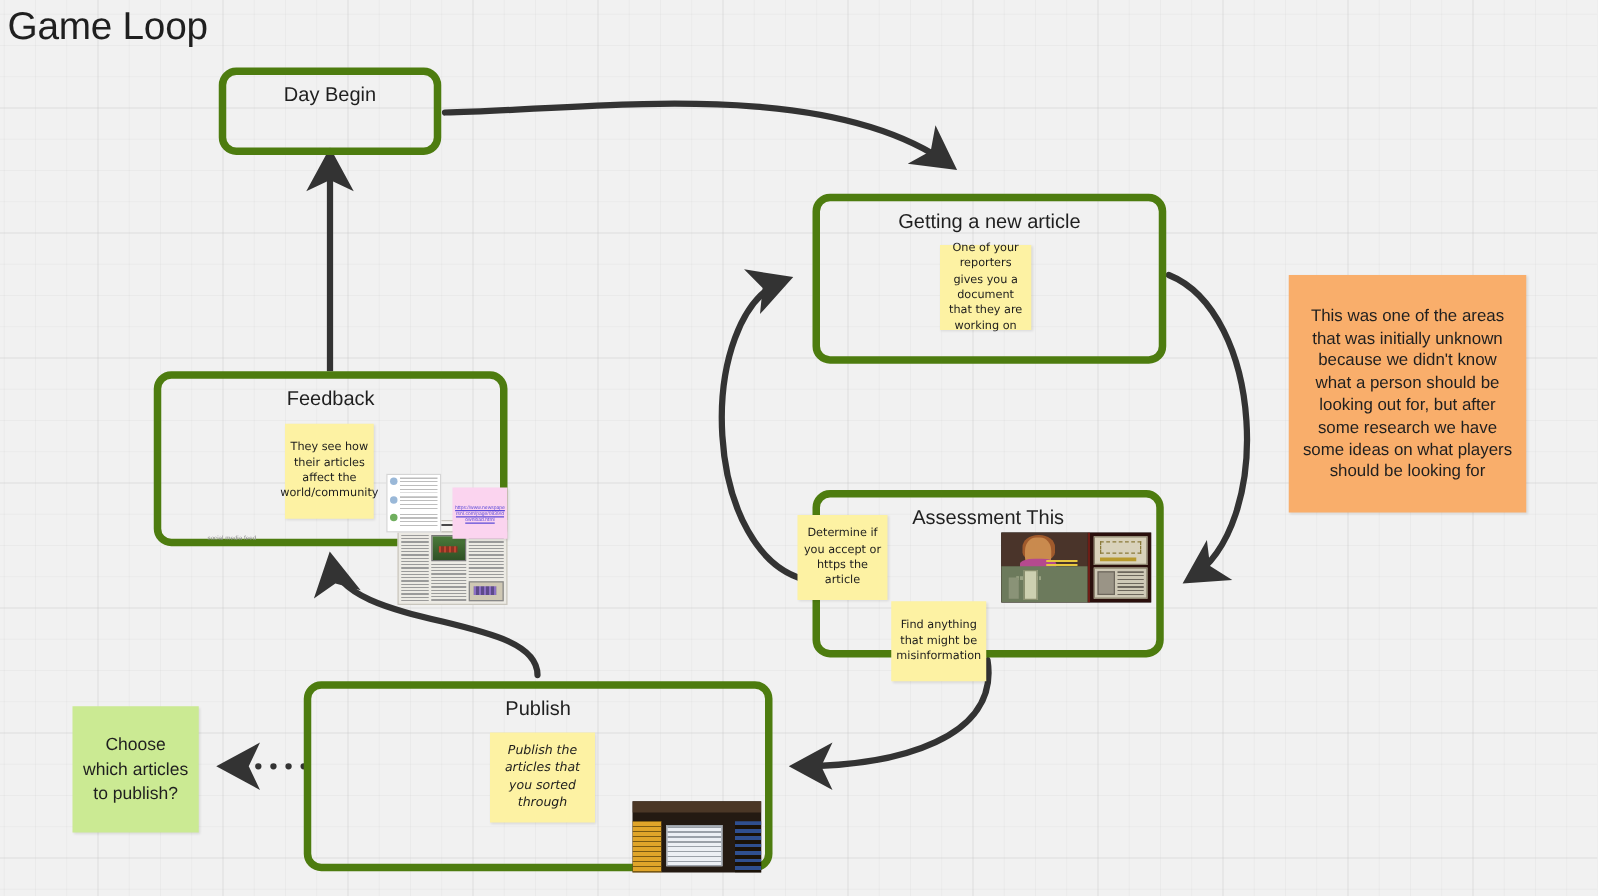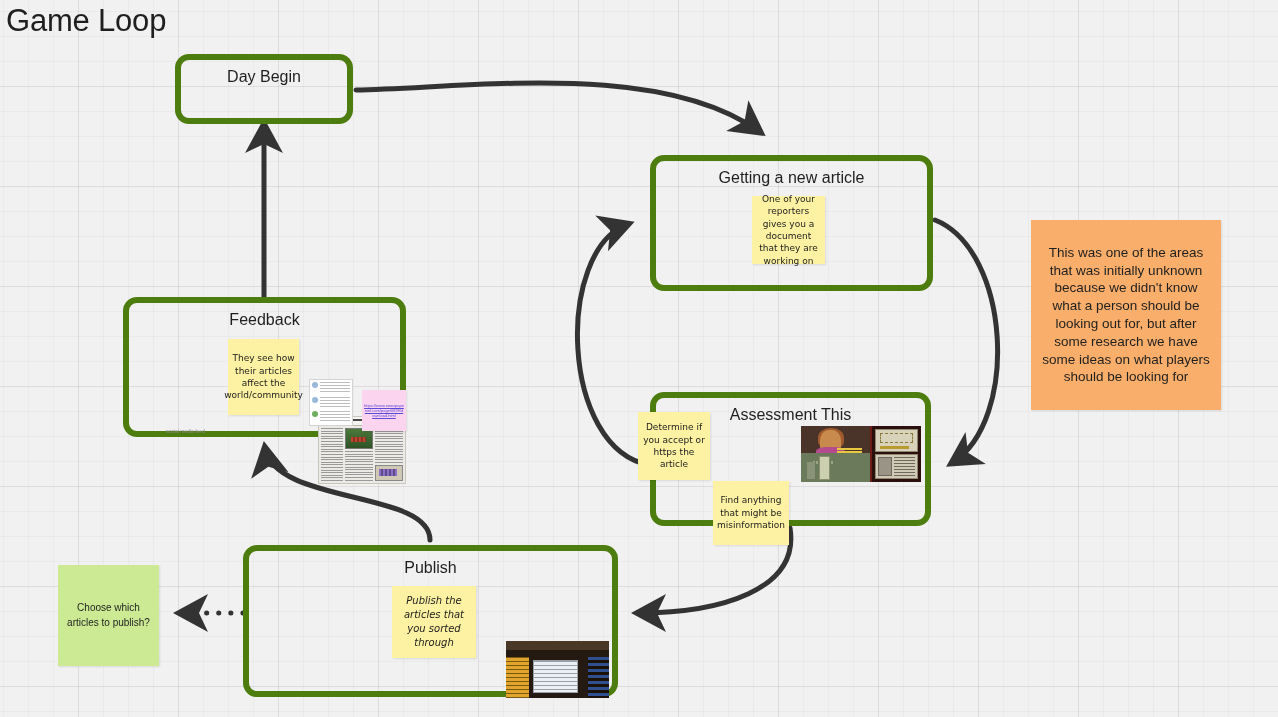--- a/index.html
+++ b/index.html
@@ -48,21 +48,21 @@
     font-size: 9px; line-height: 1.38; color: #1c1c1c;
     padding: 4px 5px;
   }
   .sticky-orange {
     background: #f9ae6b;
     font-size: 13.5px; line-height: 1.32; color: #1f1f1f;
     padding: 8px 10px;
   }
   .sticky-green {
     background: #cbea93;
-    font-size: 10px; line-height: 1.42; color: #1f1f1f;
+    font-size: 14px; line-height: 1.42; color: #1f1f1f;
     padding: 6px 8px;
   }
   .sticky-pink {
     background: #fbd4ef;
     font-size: 4px; line-height: 1.25; color: #5c4ad8;
     padding: 2px 2px; word-break: break-all;
     text-decoration: underline;
   }
   .media { position: absolute; overflow: hidden; }
   .caption {

